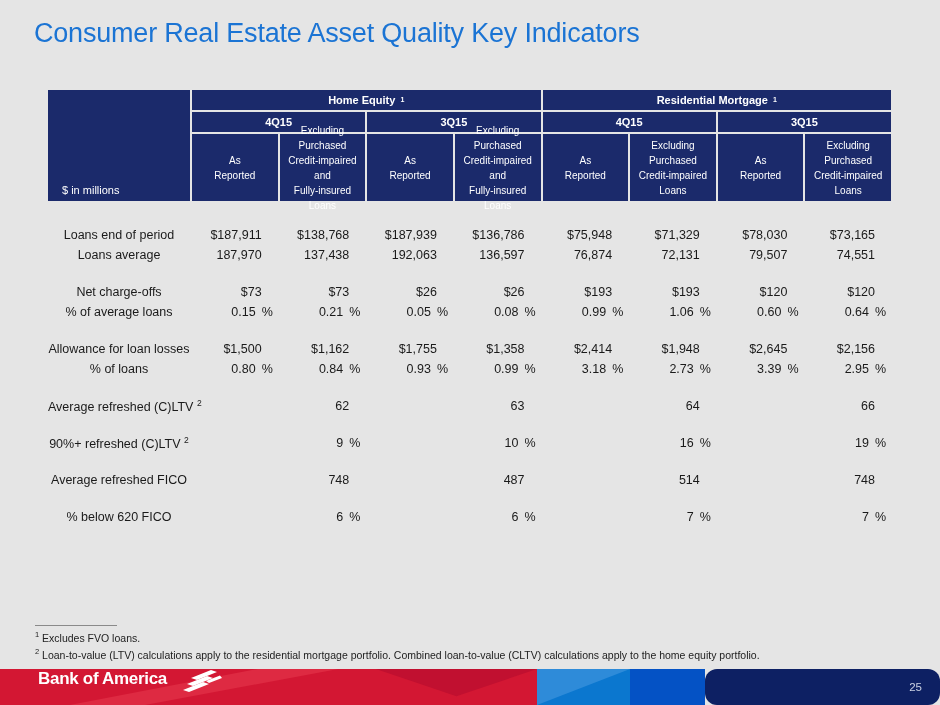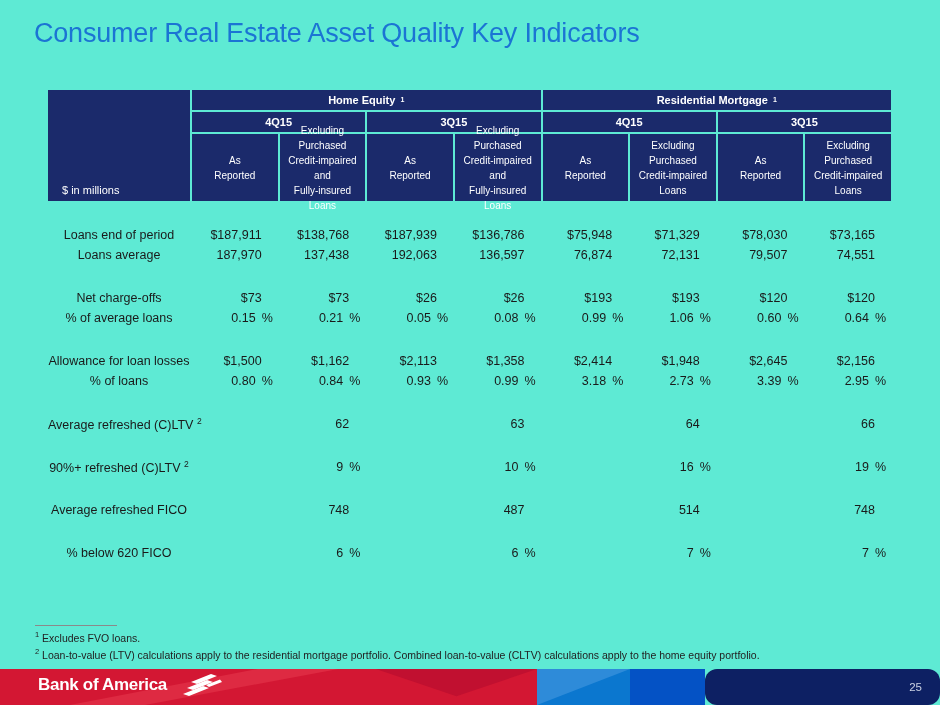--- a/index.html
+++ b/index.html
@@ -1,16 +1,16 @@
 <!DOCTYPE html>
 <html style="--title-blue: #1B74D4; --header-navy: #1B2A6B; --footer-red: #D31733; --footer-blue: #0B77CF; --footer-mid-blue: #0452C5; --footer-navy: #0D2063;"><head>
 <meta charset="utf-8">
 <style>
   html,body{margin:0;padding:0;background:#fff;}
-  .page{position:relative;width:940px;height:705px;background:#5eead4;overflow:hidden;
+  .page{position:relative;width:940px;height:705px;background:#e5e5e5;overflow:hidden;
         font-family:"Liberation Sans","DejaVu Sans",sans-serif;}
 
   
   .title{position:absolute;left:34px;top:18px;font-size:27px;line-height:1.15;
          color:var(--title-blue,#1B74D4);letter-spacing:-0.2px;font-weight:normal;}
 
   
   .tbl-head{position:absolute;left:48px;top:90px;width:843px;height:111px;
             display:grid;grid-template-columns:142px 1fr;column-gap:2px;}
   .h-unit{background:var(--header-navy,#1B2A6B);color:#fff;font-size:11px;
@@ -20,21 +20,21 @@
   .h-cell{background:var(--header-navy,#1B2A6B);color:#fff;display:flex;
           align-items:center;justify-content:center;text-align:center;}
   .h-group{grid-column:span 4;font-size:11px;font-weight:bold;}
   .h-quarter{grid-column:span 2;font-size:11px;font-weight:bold;}
   .h-sub{font-size:10px;line-height:1.5;white-space:pre-line;padding:0 2px;}
   .h-cell sup{font-size:7px;margin-left:2px;line-height:0;}
 
   
   .tbl-body{position:absolute;left:48px;top:225px;width:843px;font-size:12.5px;color:#1a1a1a;}
   .row{display:grid;grid-template-columns:142px repeat(8,1fr);height:20px;align-items:center;}
-  .row.gap{margin-top:23px;gap:31px;}
+  .row.gap{margin-top:17px;gap:31px;}
   .lbl{text-align:center;white-space:nowrap;}
   .lbl sup{font-size:8.5px;}
   .cell{display:flex;justify-content:flex-end;align-items:center;}
   .val.vs{margin-right:6px;}
   .sfx{width:16px;display:inline-block;}
 
   
   .footnotes{position:absolute;left:35px;top:625px;font-size:10.5px;color:#222;}
   .fn-rule{width:82px;border-top:1px solid #8a8a8a;margin-bottom:3px;}
   .fn{line-height:1.5;}
@@ -47,21 +47,21 @@
   .red-light{position:absolute;inset:0;background:#DE2A42;
              clip-path:polygon(48% 0,63% 0,27% 100%,13% 100%);}
   .red-dark{position:absolute;inset:0;background:#C11030;
             clip-path:polygon(70% 0,85% 76%,100% 0);}
   .seg-blue1{left:537px;width:93px;background:var(--footer-blue,#0B77CF);}
   .blue-light{position:absolute;inset:0;background:#2E8BD9;
               clip-path:polygon(0 0,100% 0,0 100%);}
   .seg-blue2{left:630px;width:75px;background:var(--footer-mid-blue,#0452C5);}
   .seg-navy{left:705px;width:235px;background:var(--footer-navy,#0D2063);border-radius:12px;}
   .pagenum{position:absolute;right:18px;top:0;line-height:36px;color:#C9D0E2;font-size:11.5px;}
-  .logo{position:absolute;left:38px;top:0;height:32px;display:flex;align-items:center;gap:9px;}
+  .logo{position:absolute;left:38px;top:0;height:32px;display:flex;align-items:flex-start;gap:9px;}
   .logo-text{color:#fff;font-weight:bold;font-size:17px;letter-spacing:-0.3px;white-space:nowrap;}
   .flag{display:block;}
 </style>
 </head>
 <body>
 
 <div class="page">
 
   <div class="title">Consumer Real Estate Asset Quality Key Indicators</div>
 
@@ -242,21 +242,21 @@
         <div class="lbl">Allowance for loan losses</div>
         <div class="cell">
           <span class="val">$1,500</span>
           <span class="sfx"></span>
         </div>
         <div class="cell">
           <span class="val">$1,162</span>
           <span class="sfx"></span>
         </div>
         <div class="cell">
-          <span class="val">$2,113</span>
+          <span class="val">$1,755</span>
           <span class="sfx"></span>
         </div>
         <div class="cell">
           <span class="val">$1,358</span>
           <span class="sfx"></span>
         </div>
         <div class="cell">
           <span class="val">$2,414</span>
           <span class="sfx"></span>
         </div>

